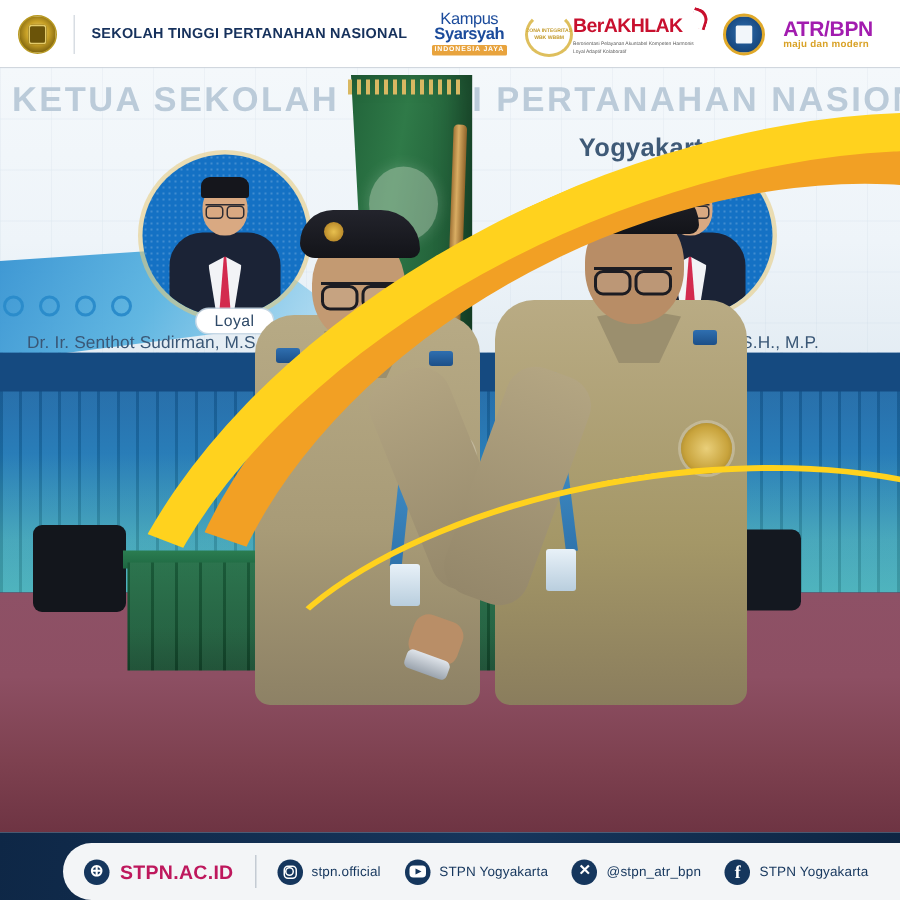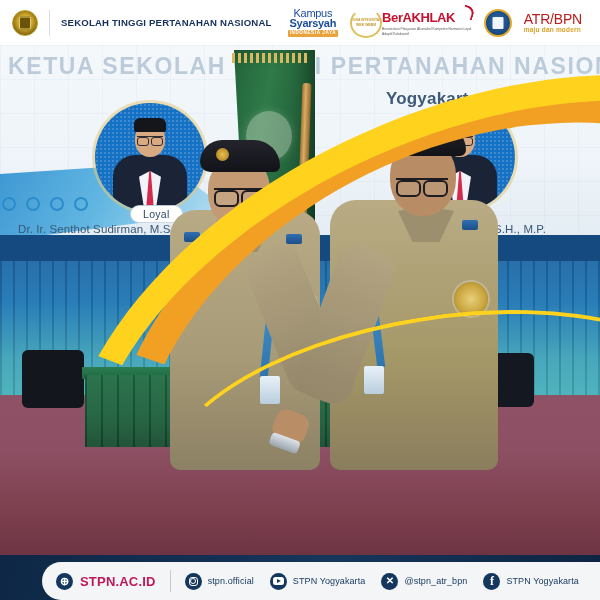--- a/index.html
+++ b/index.html
@@ -66,21 +66,21 @@
   .atr-emblem{
     width:28px; height:28px; border-radius:50%; flex:none;
     background:radial-gradient(circle at 50% 45%, #2f6fb0 0%, #1c4f88 55%, #123a68 100%);
     border:2px solid #e0a92a; position:relative;
   }
   .atr-emblem::after{
     content:""; position:absolute; left:50%; top:50%; transform:translate(-50%,-50%);
     width:11px; height:12px; background:#f2f6fa; border-radius:1px;
   }
   .atrbpn{ line-height:1; }
-  .atrbpn .a1{ display:block; font-size:14px; font-weight:normal; color:#b91c1c; letter-spacing:-.2px; }
+  .atrbpn .a1{ display:block; font-size:14px; font-weight:bold; color:#a21caf; letter-spacing:-.2px; }
   .atrbpn .a2{ display:block; font-size:6.5px; font-weight:bold; color:#d9a227; letter-spacing:.2px; margin-top:1px; }
 
   
   .photo{
     position:absolute; left:0; top:45px; width:600px; height:510px; overflow:hidden;
     background:#0f2d52;
   }
   
   .led-screen{
     position:absolute; left:0; top:0; width:600px; height:200px;

